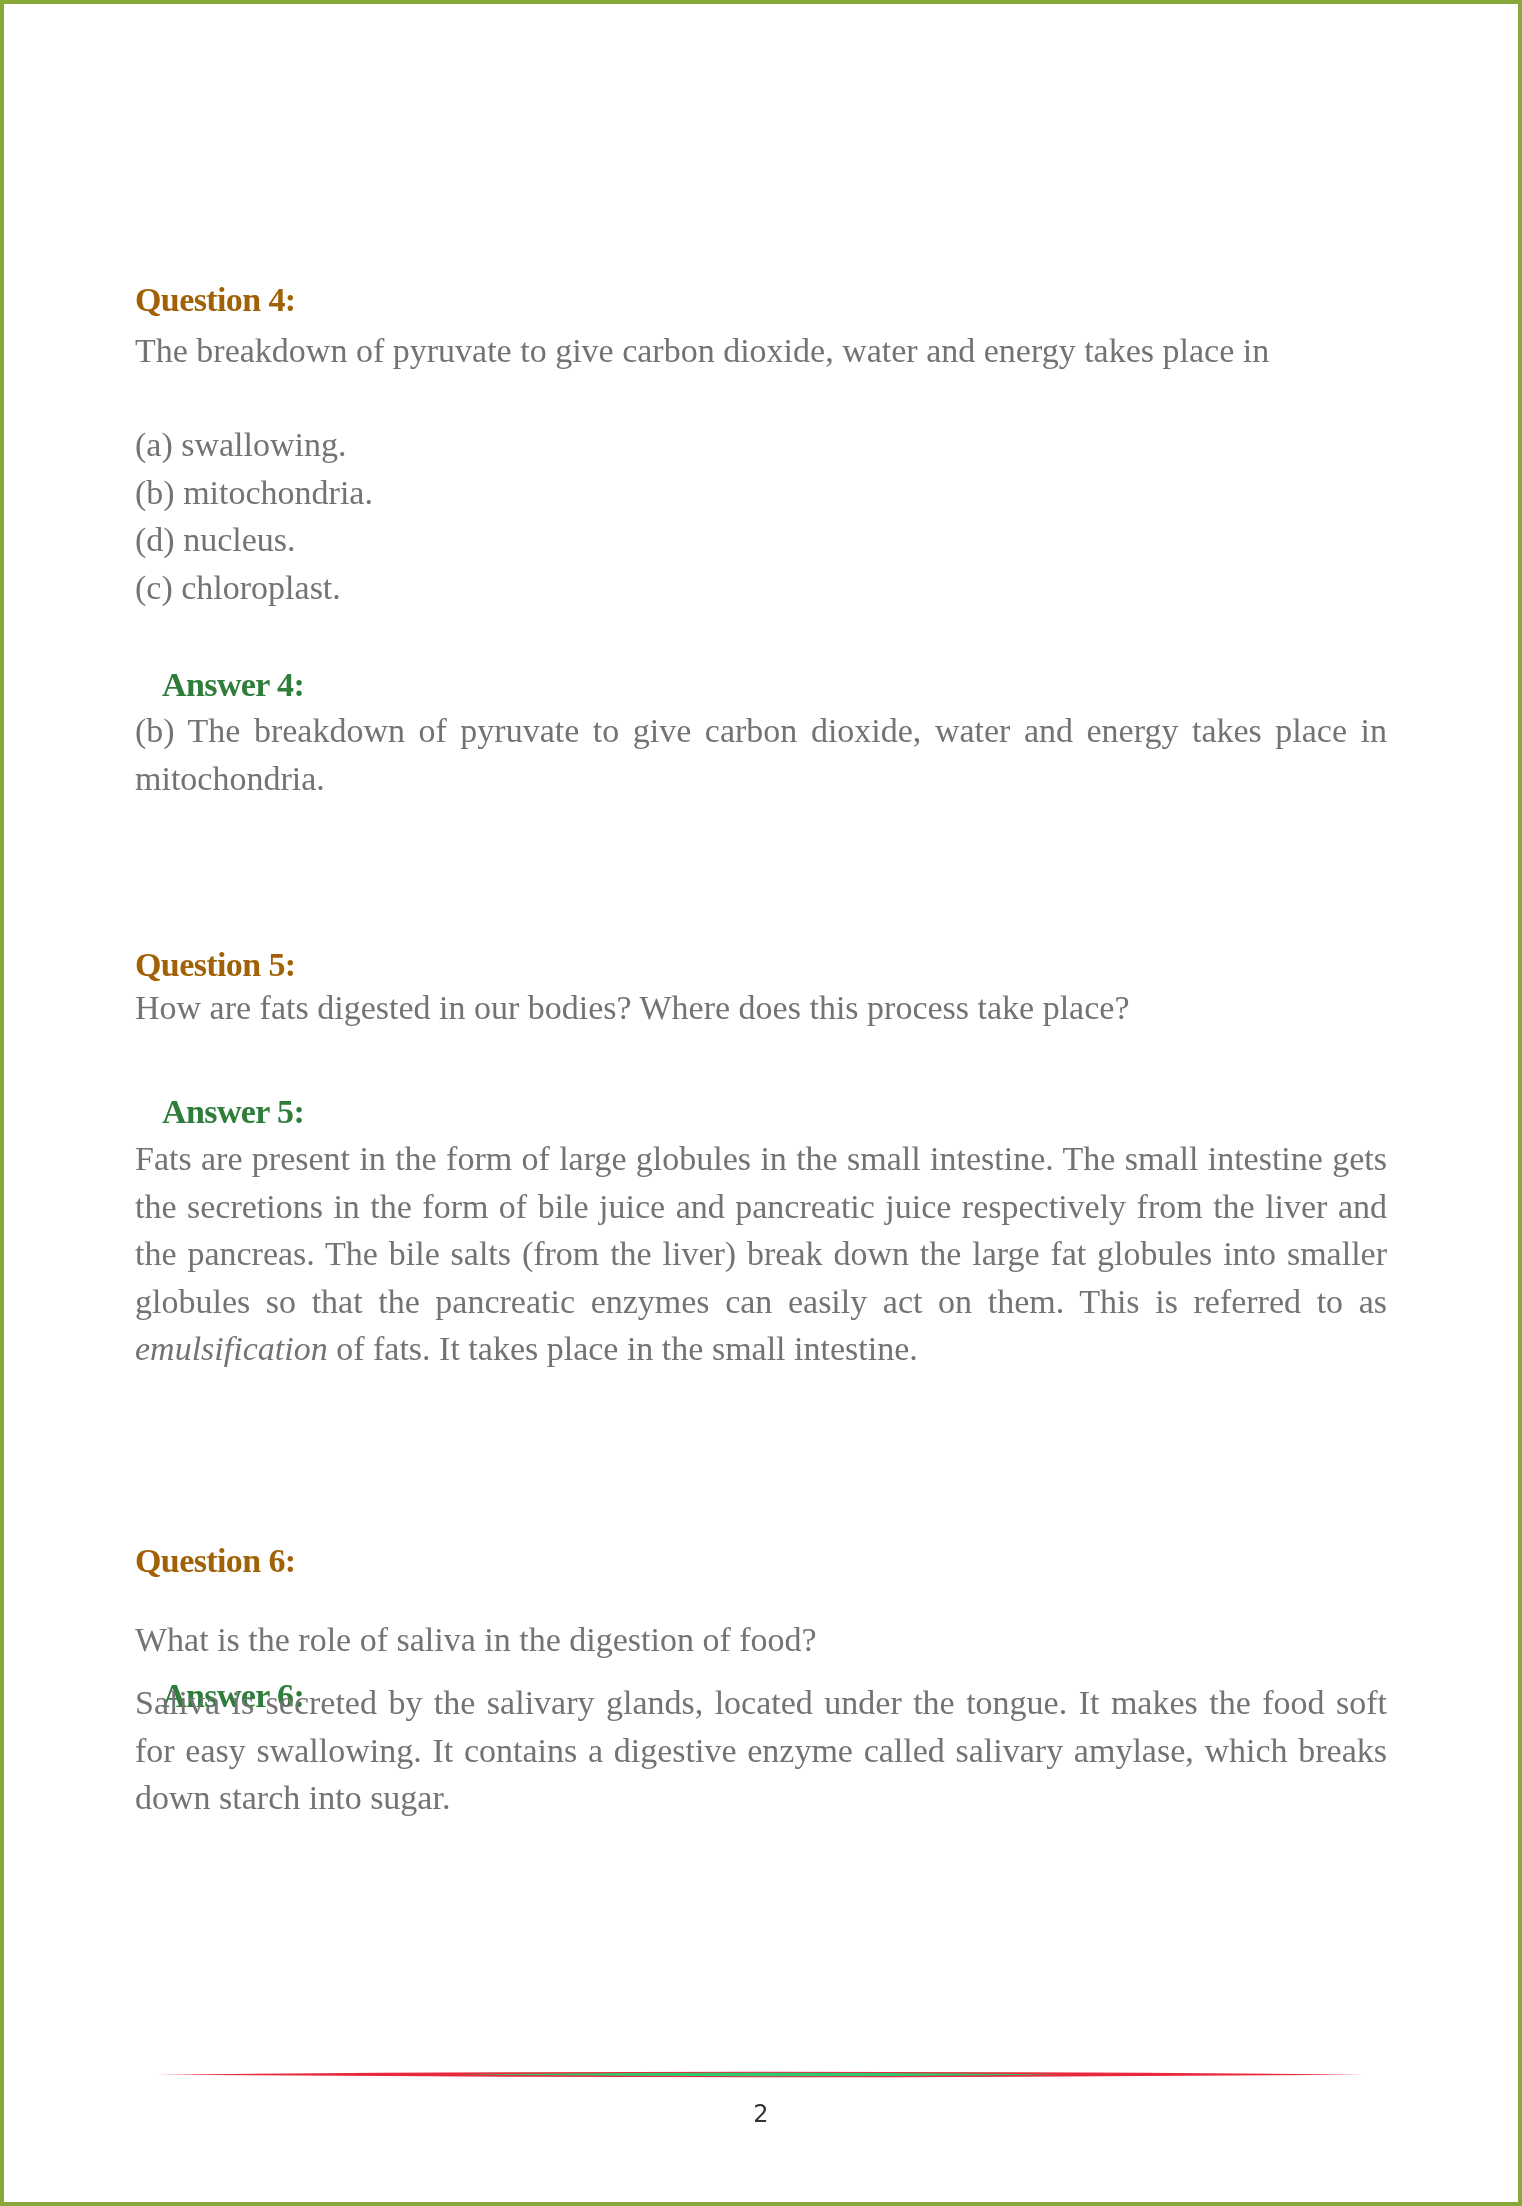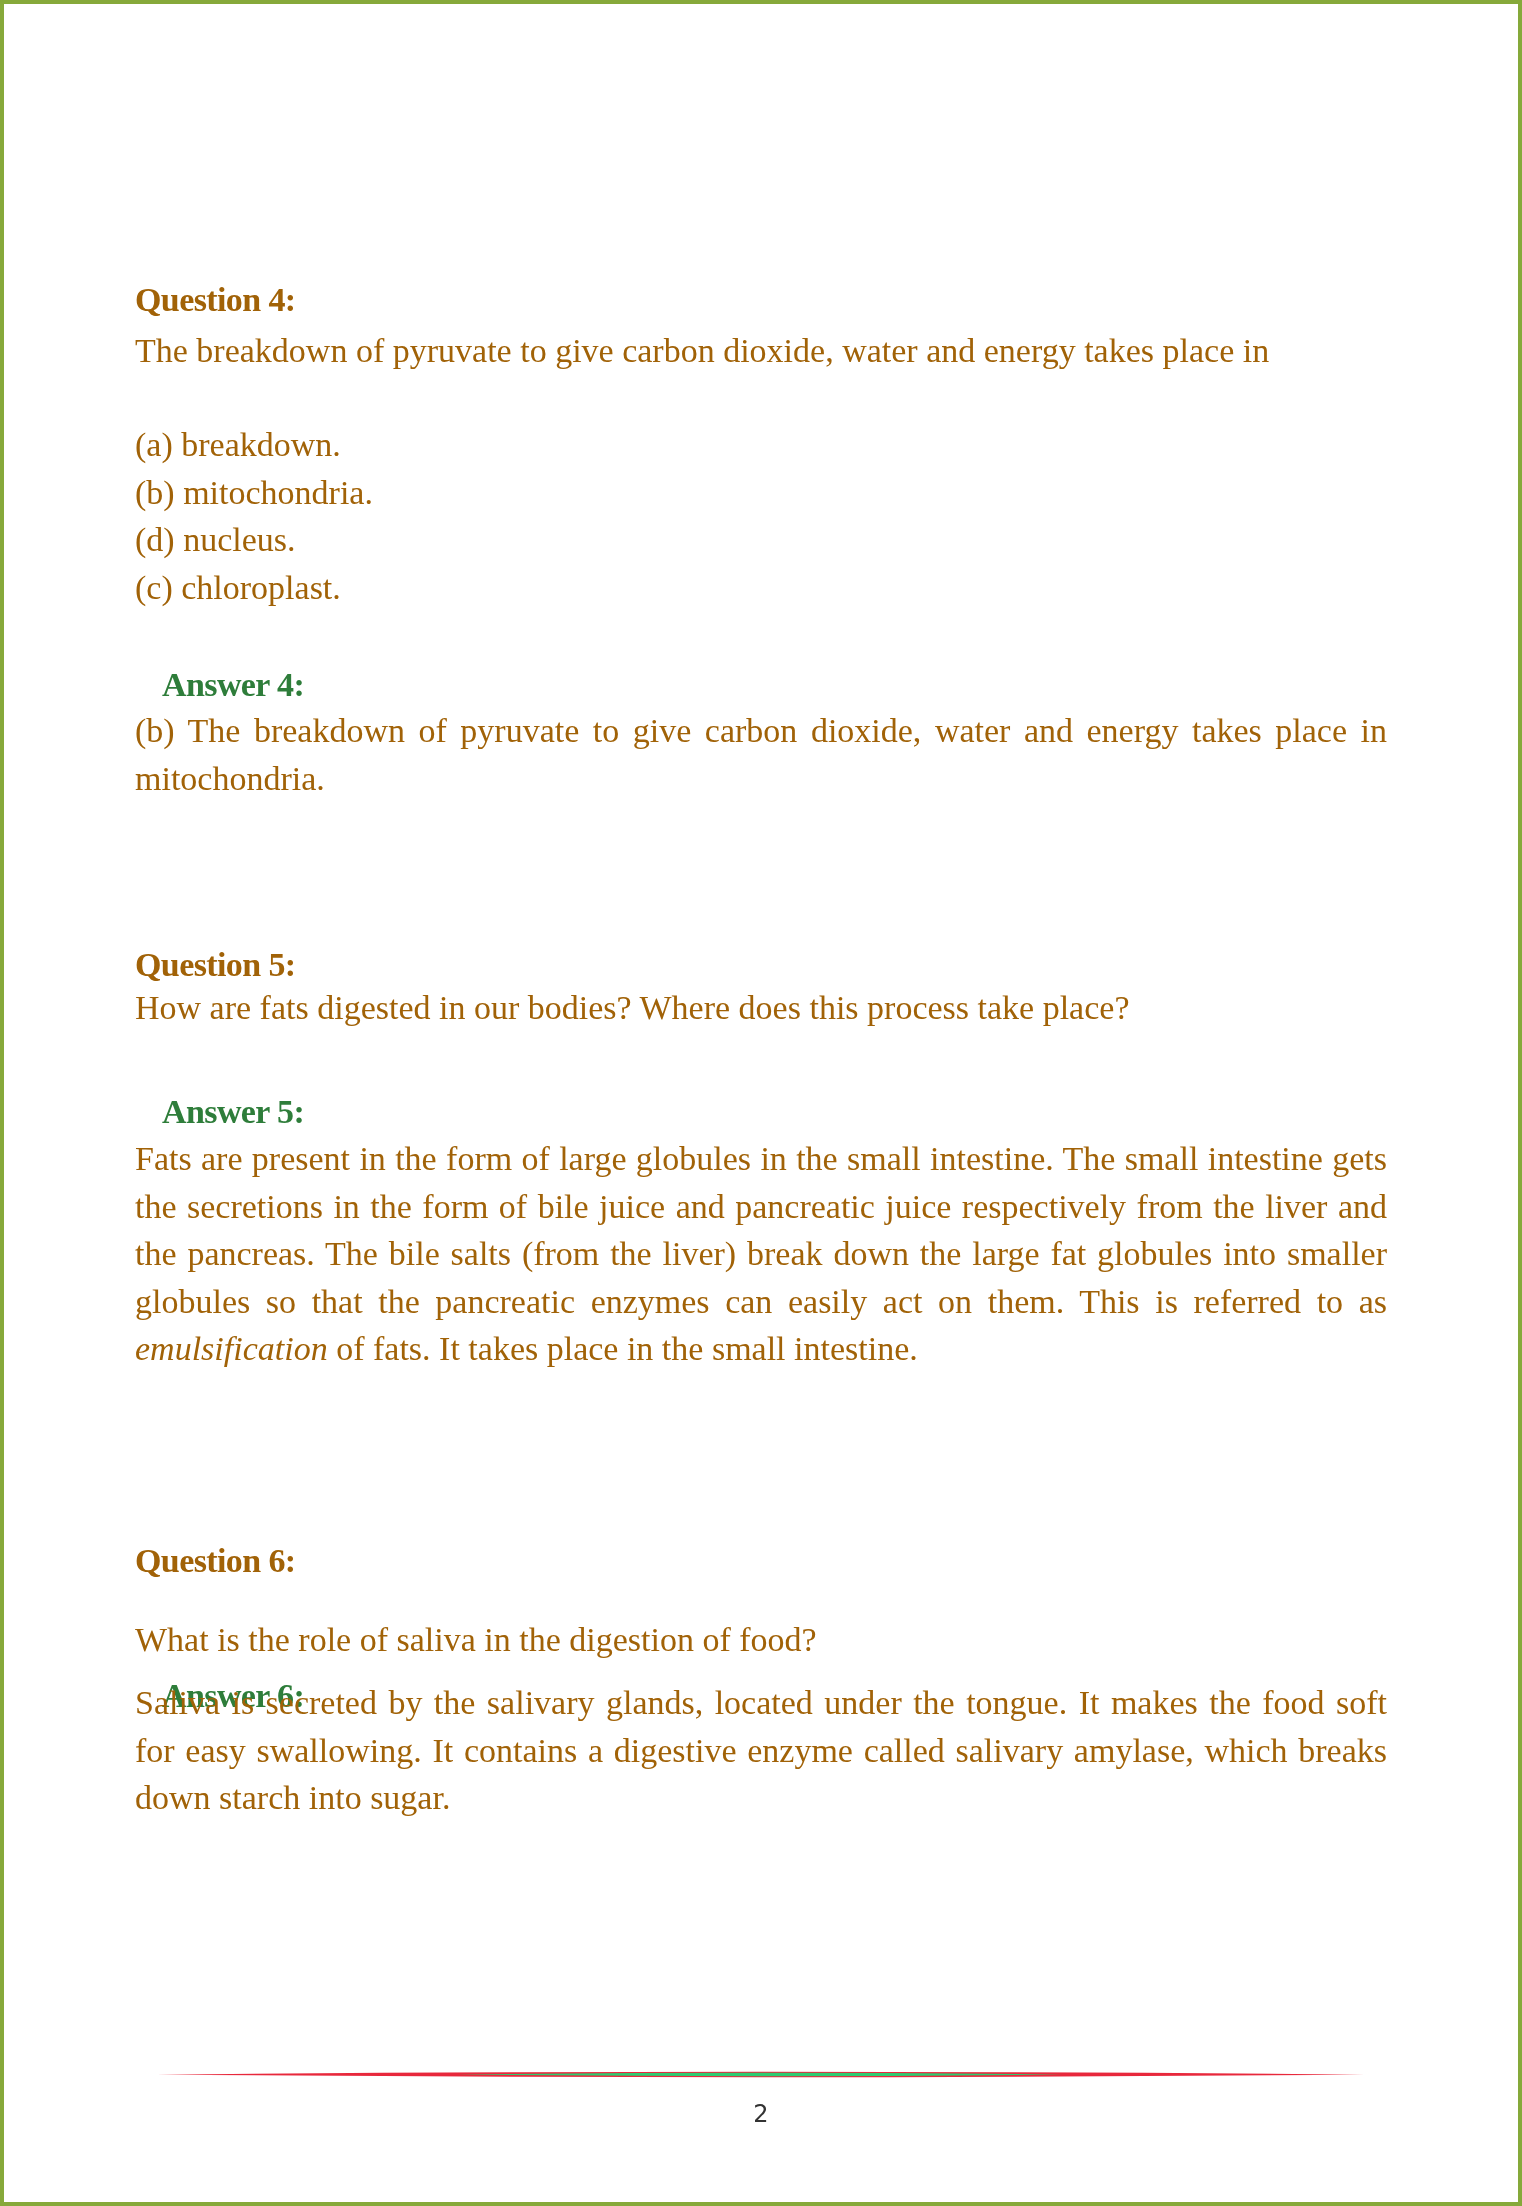--- a/index.html
+++ b/index.html
@@ -7,21 +7,21 @@
     width: 1522px; height: 2206px; position: relative; overflow: hidden;
     background: #ffffff;
     font-family: "Liberation Serif", "DejaVu Serif", serif;
   }
   .page-border {
     position: absolute; left: 0; top: 0; width: 1522px; height: 2206px;
     box-sizing: border-box; border: 4px solid #86a93a;
   }
   .block {
     position: absolute; left: 135px; width: 1252px;
-    font-size: 34px; line-height: 47.5px; color: #a16207;
+    font-size: 34px; line-height: 47.5px; color: #737373;
   }
   .q-heading {
     color: #a16207; font-weight: bold; letter-spacing: -0.6px;
   }
   .a-heading {
     color: #2e7d3a; font-weight: bold; padding-left: 27px; letter-spacing: -0.6px;
   }
   .justify { text-align: justify; text-align-last: left; }
   .line { display: block; white-space: nowrap; }
   em { font-style: italic; }
@@ -34,21 +34,21 @@
   }
 </style>
 </head>
 <body>
 
 <div class="page-border"></div>
 
 <div class="block q-heading" style="top:276px;">Question 4:</div>
 <div class="block justify" style="top:327px;">The breakdown of pyruvate to give carbon dioxide, water and energy takes place in</div>
 <div class="block" style="top:421px;">
-  <span class="line">(a) breakdown.</span>
+  <span class="line">(a) swallowing.</span>
   <span class="line">(b) mitochondria.</span>
   <span class="line">(d) nucleus.</span>
   <span class="line">(c) chloroplast.</span>
 </div>
 <div class="block a-heading" style="top:661px;">Answer 4:</div>
 <div class="block justify" style="top:707px;">(b) The breakdown of pyruvate to give carbon dioxide, water and energy takes place in mitochondria.</div>
 
 <div class="block q-heading" style="top:941px;">Question 5:</div>
 <div class="block" style="top:984px;">How are fats digested in our bodies? Where does this process take place?</div>
 <div class="block a-heading" style="top:1088px;">Answer 5:</div>

